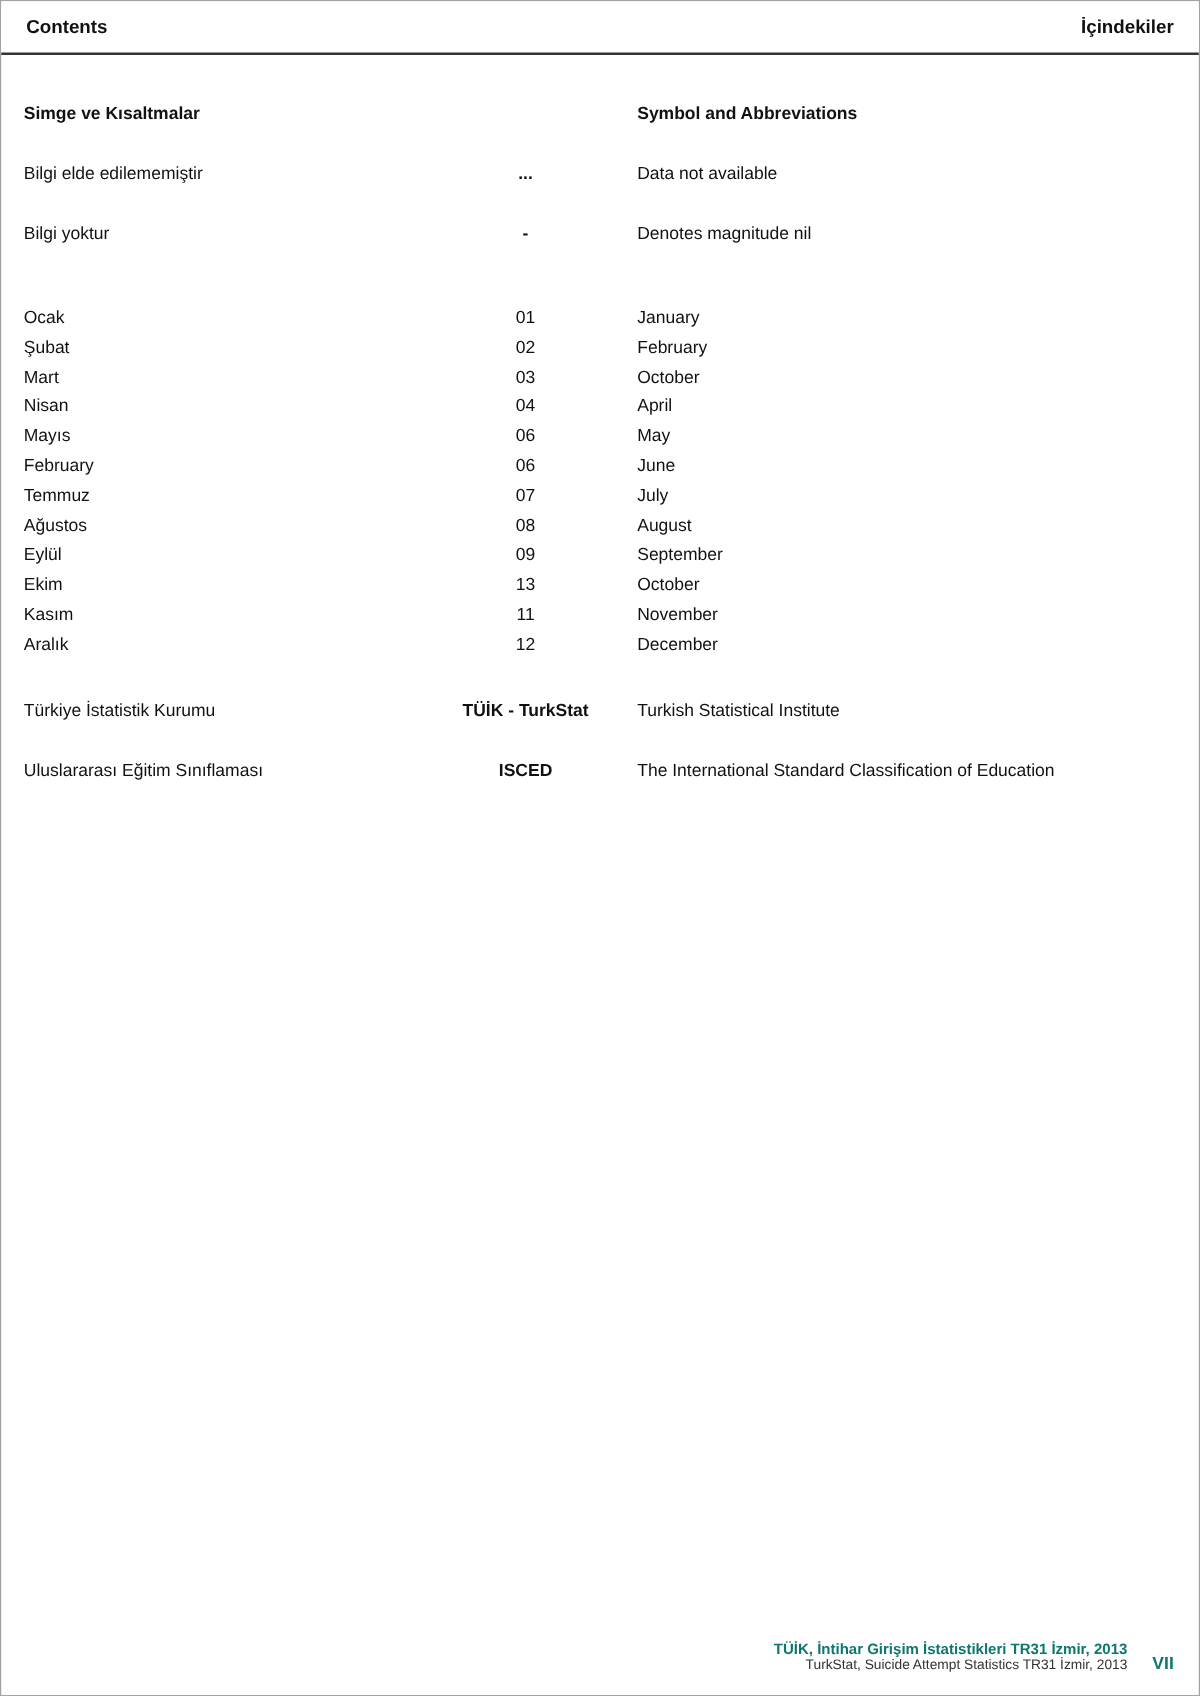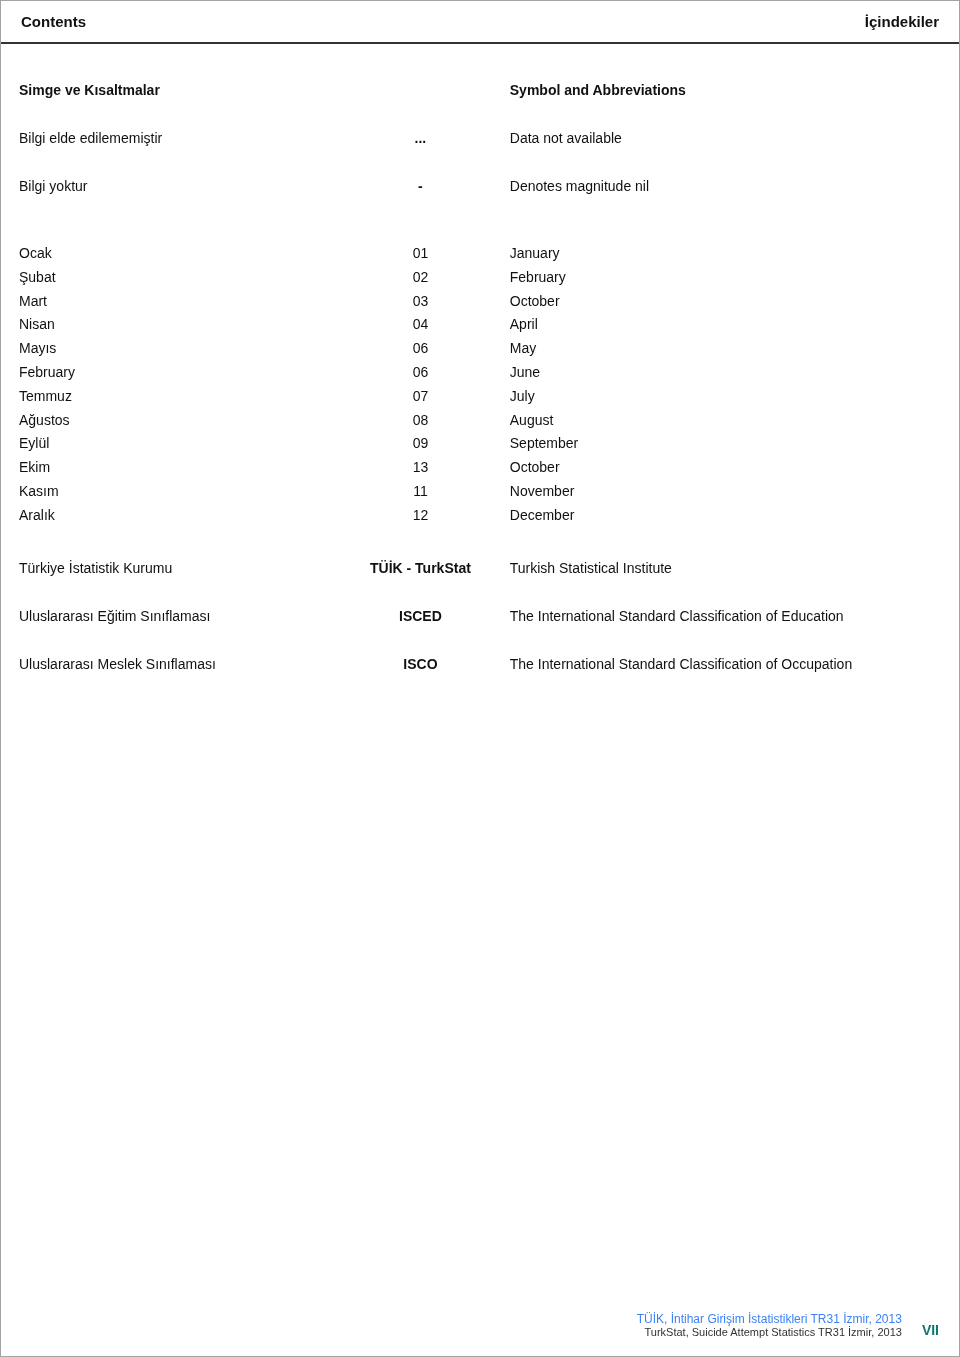--- a/index.html
+++ b/index.html
@@ -108,22 +108,22 @@
     }
 
     
     .spacer-row td {
       padding-top: 10px;
       padding-bottom: 10px;
     }
 
     .footer-main {
       font-size: 12px;
-      font-weight: normal;
-      color: #3b82f6;
+      font-weight: bold;
+      color: #0f766e;
     }
 
     .footer-sub {
       font-size: 11px;
       color: #333;
     }
 
     .footer-area {
       position: absolute;
       bottom: 18px;
@@ -264,25 +264,20 @@
       <tr>
         <td class="col-turkish">Uluslararası Eğitim Sınıflaması</td>
         <td class="col-abbr">ISCED</td>
         <td class="col-english">The International Standard Classification of Education</td>
       </tr>
 
       <tr class="spacer-row">
         <td colspan="3"></td>
       </tr>
 
-      <tr>
-        <td class="col-turkish">Uluslararası Meslek Sınıflaması</td>
-        <td class="col-abbr">ISCO</td>
-        <td class="col-english">The International Standard Classification of Occupation</td>
-      </tr>
 
       <tr class="spacer-row">
         <td colspan="3"></td>
       </tr>
 
 
     </tbody>
       </table>
   </div>
 

